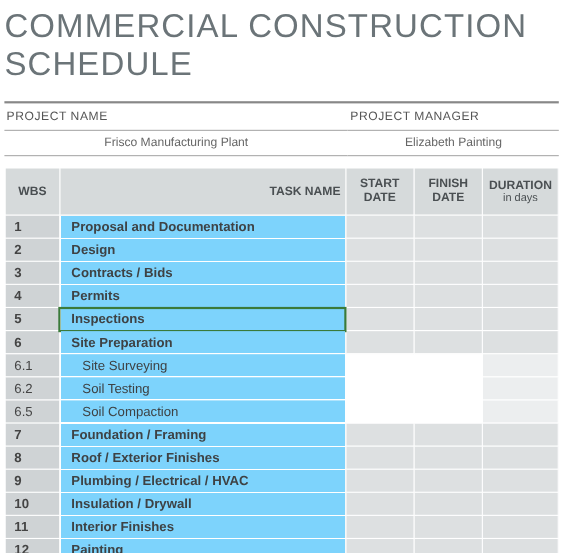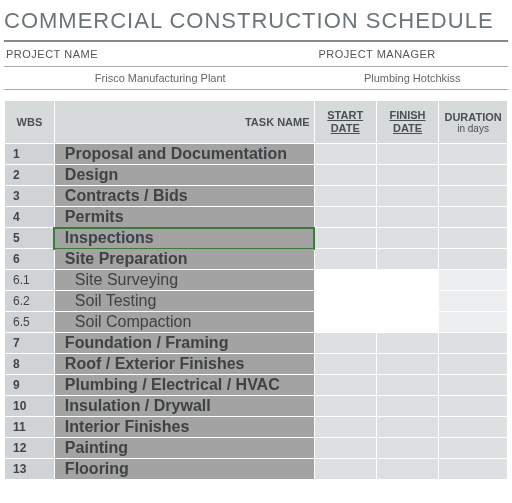--- a/index.html
+++ b/index.html
@@ -8,26 +8,26 @@
     background: #fff;
     width: 512px;
     height: 503px;
     overflow: hidden;
     color: #333;
   }
   .page {
     padding: 8px 4px 0 4px;
   }
   .title {
-    font-size: 22px;
+    font-size: 30px;
     font-weight: 400;
     letter-spacing: 1px;
     color: #6b7478;
     border-bottom: 2px solid #888;
-    padding-bottom: 6px;
+    padding-bottom: 16px;
     margin-bottom: 4px;
     font-family: "Segoe UI Light", "Segoe UI", Arial, sans-serif;
   }
   .meta-row {
     display: flex;
     margin-bottom: 2px;
     justify-content: center;
   }
   .meta-col {
     flex: 1;
@@ -61,42 +61,42 @@
     color: #4a4f52;
     font-weight: 700;
     font-size: 11px;
     padding: 8px 4px;
     border: 1px solid #fff;
     vertical-align: middle;
     height: 40px;
   }
   .sched th.wbs-h { width: 48px; }
   .sched th.task-h { width: 250px; text-align: right; }
-  .sched th.date-h { width: 60px; text-align: center; line-height: 1.2; text-decoration: underline; }
+  .sched th.date-h { width: 60px; text-align: center; line-height: 1.2; }
   .sched th.dur-h { width: 66px; text-align: center; font-weight:700;margin-top:21px; }
   .dur-sub { font-weight: 400; font-size: 10px; display:block; }
 
   .sched td {
     border: 1px solid #fff;
     height: 21px;
     padding: 0;
   }
   .sched td.wbs {
     background: #cfd3d5;
     color: #444;
     font-weight: 700;
     font-size: 12px;
     padding-left: 8px;
   }
   .sched td.wbs.sub { font-weight: 400; }
   .sched td.task {
-    background: #a3a3a3;
+    background: #7dd3fc;
     color: #3e4244;
     font-weight: 700;
-    font-size: 16px;
+    font-size: 12px;
     padding-left: 10px;
     position: relative;
   }
   .sched td.task.sub {
     font-weight: 400;
     padding-left: 20px;
   }
   .sched td.cell {
     background: #dde0e1;
   }
@@ -123,21 +123,21 @@
     </div>
     <div class="meta-col right">
       <div class="meta-label">PROJECT MANAGER</div>
     </div>
   </div>
   <div class="meta-row">
     <div class="meta-col left">
       <div class="meta-value">Frisco Manufacturing Plant</div>
     </div>
     <div class="meta-col right">
-      <div class="meta-value">Plumbing Hotchkiss</div>
+      <div class="meta-value">Elizabeth Painting</div>
     </div>
   </div>
 
   <table class="sched">
     <thead>
       <tr>
         <th class="wbs-h">WBS</th>
         <th class="task-h">TASK NAME</th>
         <th class="date-h">START DATE</th>
         <th class="date-h">FINISH DATE</th>

